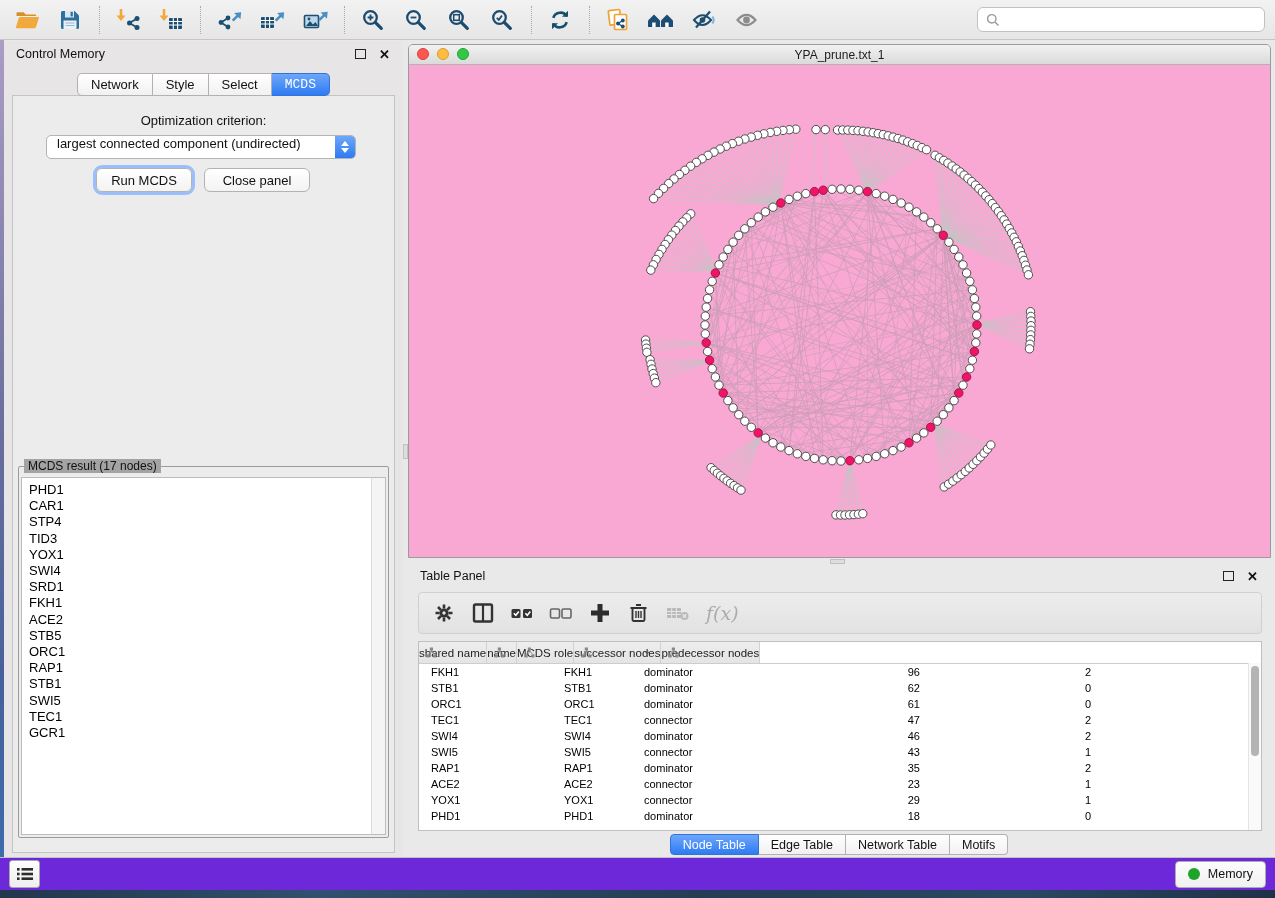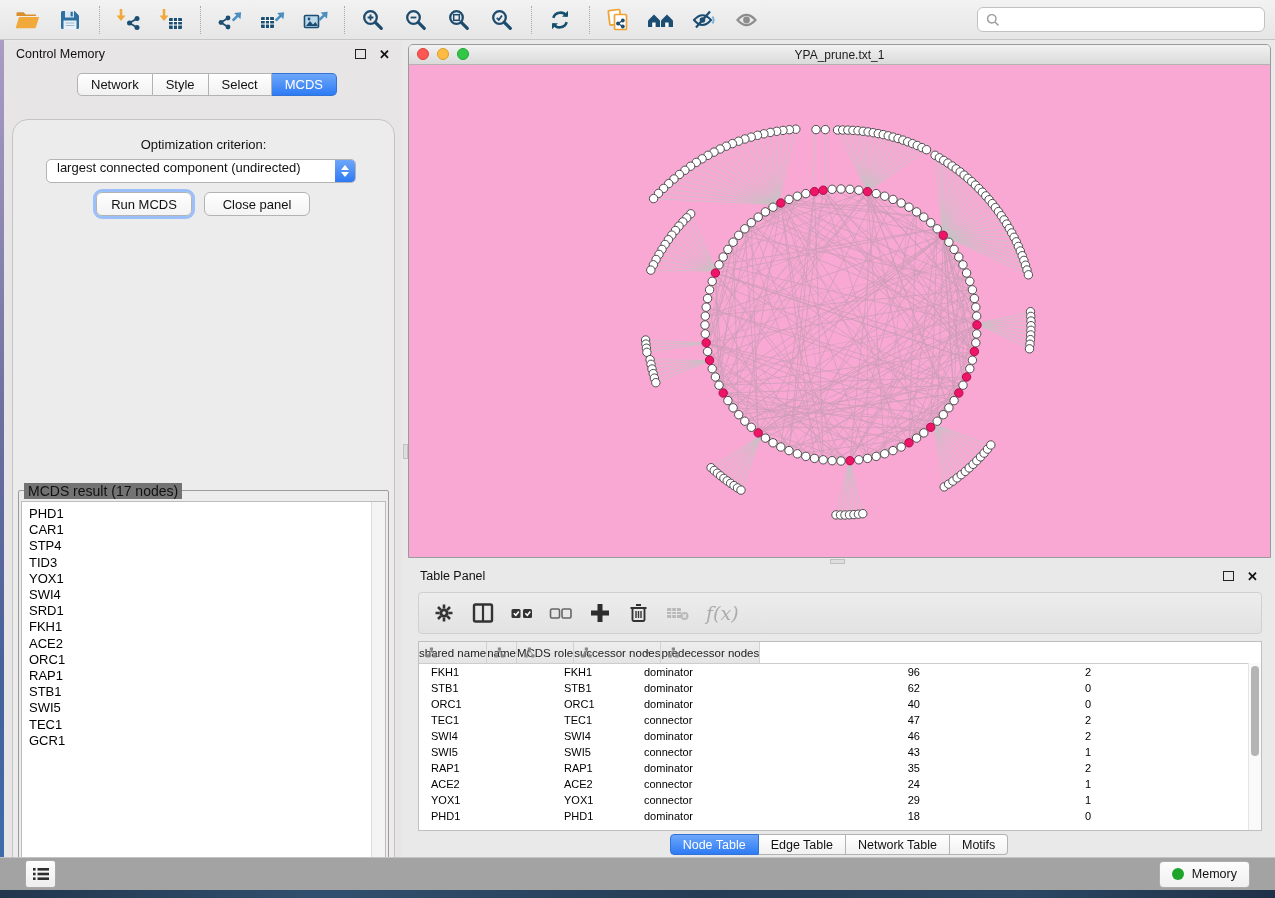--- a/index.html
+++ b/index.html
@@ -25,37 +25,37 @@
   .panel-header{height:26px;display:flex;align-items:center;padding:0 12px;}
   .panel-title{font-size:12.5px;color:#111;}
   .win-icons{margin-left:auto;display:flex;gap:13px;align-items:center;}
   .float-icon{width:9px;height:8px;border:1.5px solid #222;display:block;}
   .close-icon{font-size:13px;font-weight:700;color:#111;line-height:1;}
   .cp-tabs{position:absolute;left:73px;top:32px;display:flex;z-index:3;}
   .cp-tab{height:21px;padding:0 13px;background:linear-gradient(#ffffff,#f1f1f1);border:1px solid #b2b2b2;border-left:none;
           font-size:13px;display:flex;align-items:center;color:#111;cursor:default;}
   .cp-tab:first-child{border-left:1px solid #b2b2b2;border-radius:5px 0 0 5px;}
   .cp-tab:last-child{border-radius:0 5px 5px 0;}
-  .cp-tab[data-active="true"]{background:linear-gradient(#6ea7fa,#2d7bf4);color:#fff;border-color:#3572d6;}
+  .cp-tab[data-active="true"]{background:linear-gradient(#6ea7fa,#2d7bf4);color:#fff;border-color:#3572d6;font-family:Liberation Mono, monospace;}
   .cp-body{position:absolute;left:8px;top:54px;width:381px;height:756px;background:#ececec;
-           border:1px solid #c4c4c4;border-radius:16px;margin-top:24px;}
+           border:1px solid #c4c4c4;border-radius:0;}
   .opt-label{position:absolute;left:0;width:100%;top:17px;text-align:center;font-size:13px;color:#111;}
   .dropdown{position:absolute;left:33px;top:39px;width:310px;height:24px;background:#fff;border:1px solid #b3b3b3;
             border-radius:5px;box-sizing:border-box;display:flex;align-items:flex-start;}
   .dropdown-value{font-size:13px;color:#111;padding-left:10px;}
   .dd-stepper{position:absolute;right:0;top:0;bottom:0;width:20px;border-radius:0 4px 4px 0;
               background:linear-gradient(#6ea7fa,#2e7af3);display:flex;flex-direction:column;align-items:center;justify-content:center;gap:2px;}
   .dd-up{width:0;height:0;border-left:4px solid transparent;border-right:4px solid transparent;border-bottom:5px solid #fff;}
   .dd-down{width:0;height:0;border-left:4px solid transparent;border-right:4px solid transparent;border-top:5px solid #fff;}
   .btn{position:absolute;height:24px;background:linear-gradient(#ffffff,#f3f3f3);border:1px solid #b3b3b3;border-radius:6px;
        font-size:13px;color:#111;display:flex;align-items:center;justify-content:center;box-sizing:border-box;font-family:"Liberation Sans",sans-serif;}
   .btn-run{left:83px;top:72px;width:96px;box-shadow:0 0 0 3px rgba(112,168,255,.65);}
   .btn-close{left:191px;top:72px;width:106px;}
   .groupbox{position:absolute;left:5px;top:370px;width:369px;height:370px;border:1px solid #9c9c9c;border-radius:2px;}
-  .legend{position:absolute;top:-8px;left:5px;background:#737373;padding:0 4px;font-size:14px;color:#111;}
+  .legend{position:absolute;top:-8px;left:5px;background:#a3a3a3;padding:0 4px;font-size:12px;color:#111;}
   .mcds-list{position:absolute;left:2px;top:10px;right:2px;bottom:2px;background:#fff;border:1px solid #bdbdbd;overflow:hidden;}
   .mcds-scroll{position:absolute;right:0;top:0;bottom:0;width:13px;background:#f4f4f4;border-left:1px solid #dcdcdc;}
   .mcds-item{font-size:13px;line-height:16.2px;padding-left:7px;color:#000;}
   .mcds-items{padding-top:4px;}
   
   .vsplit-handle{position:absolute;left:403px;top:444px;width:5px;height:15px;background:#dedede;border:1px solid #c0c0c0;box-sizing:border-box;}
   .hsplit-handle{position:absolute;left:830px;top:559px;width:15px;height:5px;background:#dedede;border:1px solid #c0c0c0;box-sizing:border-box;}
   
   .net-win{position:absolute;left:408px;top:44px;width:863px;height:514px;border:1px solid #9b9b9b;
            border-radius:5px 5px 0 0;background:#f9a8d4;overflow:hidden;box-sizing:border-box;}
@@ -87,22 +87,22 @@
   .td.c5{text-align:right;padding-right:15px;}
   .vscroll{position:absolute;right:0;top:21px;bottom:0;width:12px;background:#fafafa;border-left:1px solid #e4e4e4;}
   .vthumb{position:absolute;left:1.5px;top:3px;width:8px;height:90px;background:#b4b4b4;border-radius:4px;}
   .bottom-tabs{position:absolute;left:0;right:0;top:271px;display:flex;justify-content:center;}
   .btab{height:19px;padding:0 12px;background:linear-gradient(#ffffff,#f1f1f1);border:1px solid #b2b2b2;border-left:none;
         font-size:12.5px;display:flex;align-items:center;color:#111;}
   .btab:first-child{border-left:1px solid #b2b2b2;border-radius:4px 0 0 4px;}
   .btab:last-child{border-radius:0 4px 4px 0;}
   .btab[data-active="true"]{background:linear-gradient(#6ea7fa,#2d7bf4);color:#fff;border-color:#3572d6;}
   
-  .status-bar{position:absolute;left:0;top:857px;width:1275px;height:33px;background:#a3a3a3;border-top:1px solid #c3c3c3;
-              display:flex;align-items:center;padding:0 25px;box-sizing:border-box;}
+  .status-bar{position:absolute;left:0;top:857px;width:1275px;height:33px;background:#6d28d9;border-top:1px solid #c3c3c3;
+              display:flex;align-items:center;padding:0 9px;box-sizing:border-box;}
   .list-btn{width:29px;height:26px;border:1px solid #a8a8a8;border-radius:3px;background:linear-gradient(#fdfdfd,#eeeeee);
             display:flex;align-items:center;justify-content:center;}
   .mem-btn{margin-left:auto;height:25px;border:1px solid #adadad;border-radius:4px;background:linear-gradient(#fdfdfd,#f0f0f0);
            display:flex;align-items:center;gap:8px;padding:0 12px;font-size:12.5px;color:#111;}
   .mem-dot{width:12px;height:12px;border-radius:50%;background:#1ea32b;}
 </style>
 </head>
 <body>
 
 <div class="screen">
@@ -288,20 +288,21 @@
 
           <div class="mcds-item">PHD1</div>
               <div class="mcds-item">CAR1</div>
               <div class="mcds-item">STP4</div>
               <div class="mcds-item">TID3</div>
               <div class="mcds-item">YOX1</div>
               <div class="mcds-item">SWI4</div>
               <div class="mcds-item">SRD1</div>
               <div class="mcds-item">FKH1</div>
               <div class="mcds-item">ACE2</div>
+              <div class="mcds-item">STB5</div>
               <div class="mcds-item">ORC1</div>
               <div class="mcds-item">RAP1</div>
               <div class="mcds-item">STB1</div>
               <div class="mcds-item">SWI5</div>
               <div class="mcds-item">TEC1</div>
               <div class="mcds-item">GCR1</div>
             </div>
           <div class="mcds-scroll"></div>
         </div>
       </div>
@@ -1053,21 +1054,21 @@
           <div class="td c1">STB1</div>
           <div class="td c2">STB1</div>
           <div class="td c3">dominator</div>
           <div class="td c4">62</div>
           <div class="td c5">0</div>
         </div>
           <div class="tr">
           <div class="td c1">ORC1</div>
           <div class="td c2">ORC1</div>
           <div class="td c3">dominator</div>
-          <div class="td c4">40</div>
+          <div class="td c4">61</div>
           <div class="td c5">0</div>
         </div>
           <div class="tr">
           <div class="td c1">TEC1</div>
           <div class="td c2">TEC1</div>
           <div class="td c3">connector</div>
           <div class="td c4">47</div>
           <div class="td c5">2</div>
         </div>
           <div class="tr">
@@ -1088,21 +1089,21 @@
           <div class="td c1">RAP1</div>
           <div class="td c2">RAP1</div>
           <div class="td c3">dominator</div>
           <div class="td c4">35</div>
           <div class="td c5">2</div>
         </div>
           <div class="tr">
           <div class="td c1">ACE2</div>
           <div class="td c2">ACE2</div>
           <div class="td c3">connector</div>
-          <div class="td c4">24</div>
+          <div class="td c4">23</div>
           <div class="td c5">1</div>
         </div>
           <div class="tr">
           <div class="td c1">YOX1</div>
           <div class="td c2">YOX1</div>
           <div class="td c3">connector</div>
           <div class="td c4">29</div>
           <div class="td c5">1</div>
         </div>
           <div class="tr">

